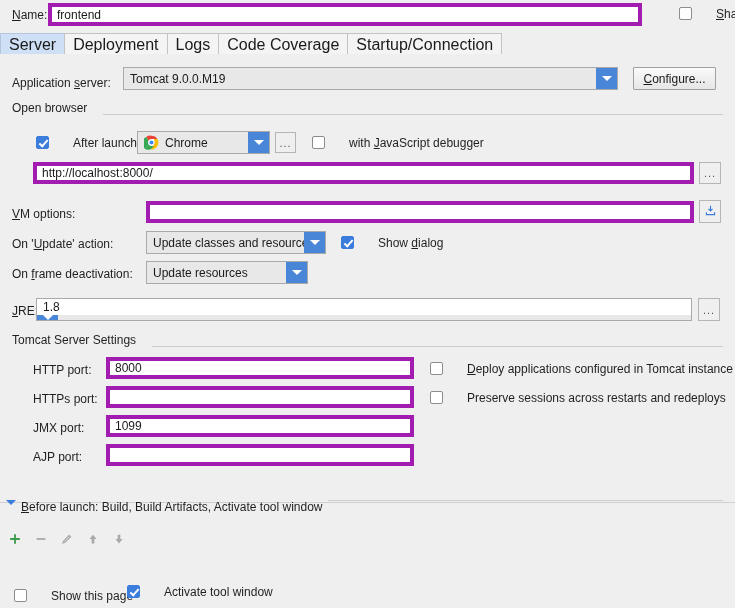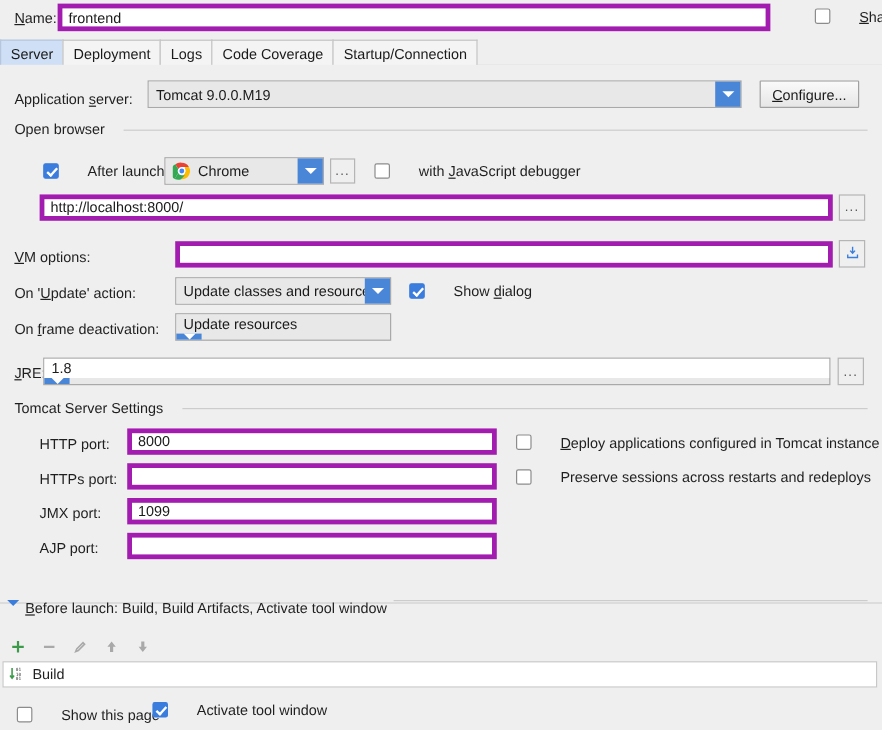--- a/index.html
+++ b/index.html
@@ -116,38 +116,38 @@
 
   
   .tabs {
     position: absolute; left: 0; top: 32px; width: 735px; height: 23px;
     display: flex; align-items: flex-end;
   }
   .tab {
     height: 22px;
     padding: 0 8px;
     display: flex; align-items: center;
-    font-size: 12px;
+    font-size: 16px;
     border: 1px solid #c3c3c3;
     border-bottom: none;
     background: #f4f4f4;
     box-sizing: border-box;
     margin-right: -1px;
     color: #1a1a1a;
   }
   .tab.active { background: #cfdff5; border-color: #b6c6dd; }
   .tabs-filler { flex: 1; border-bottom: 1px solid #c3c3c3; height: 22px; box-sizing: border-box; }
 
   .panel {
     position: absolute; left: 0; top: 54px; width: 735px; height: 554px;
     background: #efefef;
   }
 
   
-  .section { display: flex; align-items: center; gap: 16px; }
+  .section { display: flex; align-items: flex-end; gap: 16px; }
   .section .sect-label { font-size: 12px; color: #1f1f1f; white-space: nowrap; }
   .section .rule { flex: 1; height: 1px; background: #cccccc; }
 
   .abs { position: absolute; }
 </style>
 </head>
 <body>
 
 <div class="page">
 
@@ -263,21 +263,21 @@
       <div class="arrow"></div>
     </div>
     <div class="abs cbrow" style="left:341px; top:182px;">
       <span class="cb checked"></span>
       <span class="lbl">Show <span class="ul">d</span>ialog</span>
     </div>
 
     <div class="abs lbl" style="left:12px; top:213px;">
       On <span class="ul">f</span>rame deactivation:
     </div>
-    <div class="abs combo" style="left:146px; top:207px; width:180px;flex-direction:column;">
+    <div class="abs combo" style="left:146px; top:207px; width:162px;">
       <div class="combo-text">Update resources</div>
       <div class="arrow"></div>
     </div>
 
     <div class="abs lbl" style="left:12px; top:250px;">
       <span class="ul">J</span>RE:
     </div>
     <div class="abs combo white" style="left:36px; top:244px; width:656px;flex-direction:column;">
       <div class="combo-text">1.8</div>
       <div class="arrow"></div>
@@ -349,31 +349,20 @@
           <path d="M8 3l4 5H9.5v5h-3V8H4z" fill="#a9a9a9"></path>
         </svg>
       </span>
       <span style="display:inline-flex;">
         <svg width="14" height="14" viewBox="0 0 16 16" aria-hidden="true">
           <path d="M8 13l-4-5h2.5V3h3v5H12z" fill="#a9a9a9"></path>
         </svg>
       </span>
     </div>
 
-    <div class="abs" style="left:2px; top:497px; width:729px; height:22px; background:#ffffff; border:1px solid #c8c8c8; box-sizing:border-box; display:flex; align-items:center; gap:6px; padding:0 4px;">
-      <span style="display:inline-flex;flex:none;">
-        <svg width="14" height="14" viewBox="0 0 16 16" aria-hidden="true">
-          <path d="M3.5 2v8.5M1.6 9l1.9 2.6L5.4 9" fill="none" stroke="#3b9b4a" stroke-width="1.5"></path>
-          <text x="7" y="5.2" font-size="4.2" fill="#333" font-family="monospace">01</text>
-          <text x="7" y="9.2" font-size="4.2" fill="#333" font-family="monospace">10</text>
-          <text x="7" y="13.2" font-size="4.2" fill="#333" font-family="monospace">01</text>
-        </svg>
-      </span>
-      <span class="lbl">Build</span>
-    </div>
 
     <div class="abs cbrow" style="left:14px; top:535px;">
       <span class="cb"></span>
       <span class="lbl">Show this page</span>
     </div>
     <div class="abs cbrow" style="left:127px; top:531px;">
       <span class="cb checked"></span>
       <span class="lbl">Activate tool window</span>
     </div>
 

